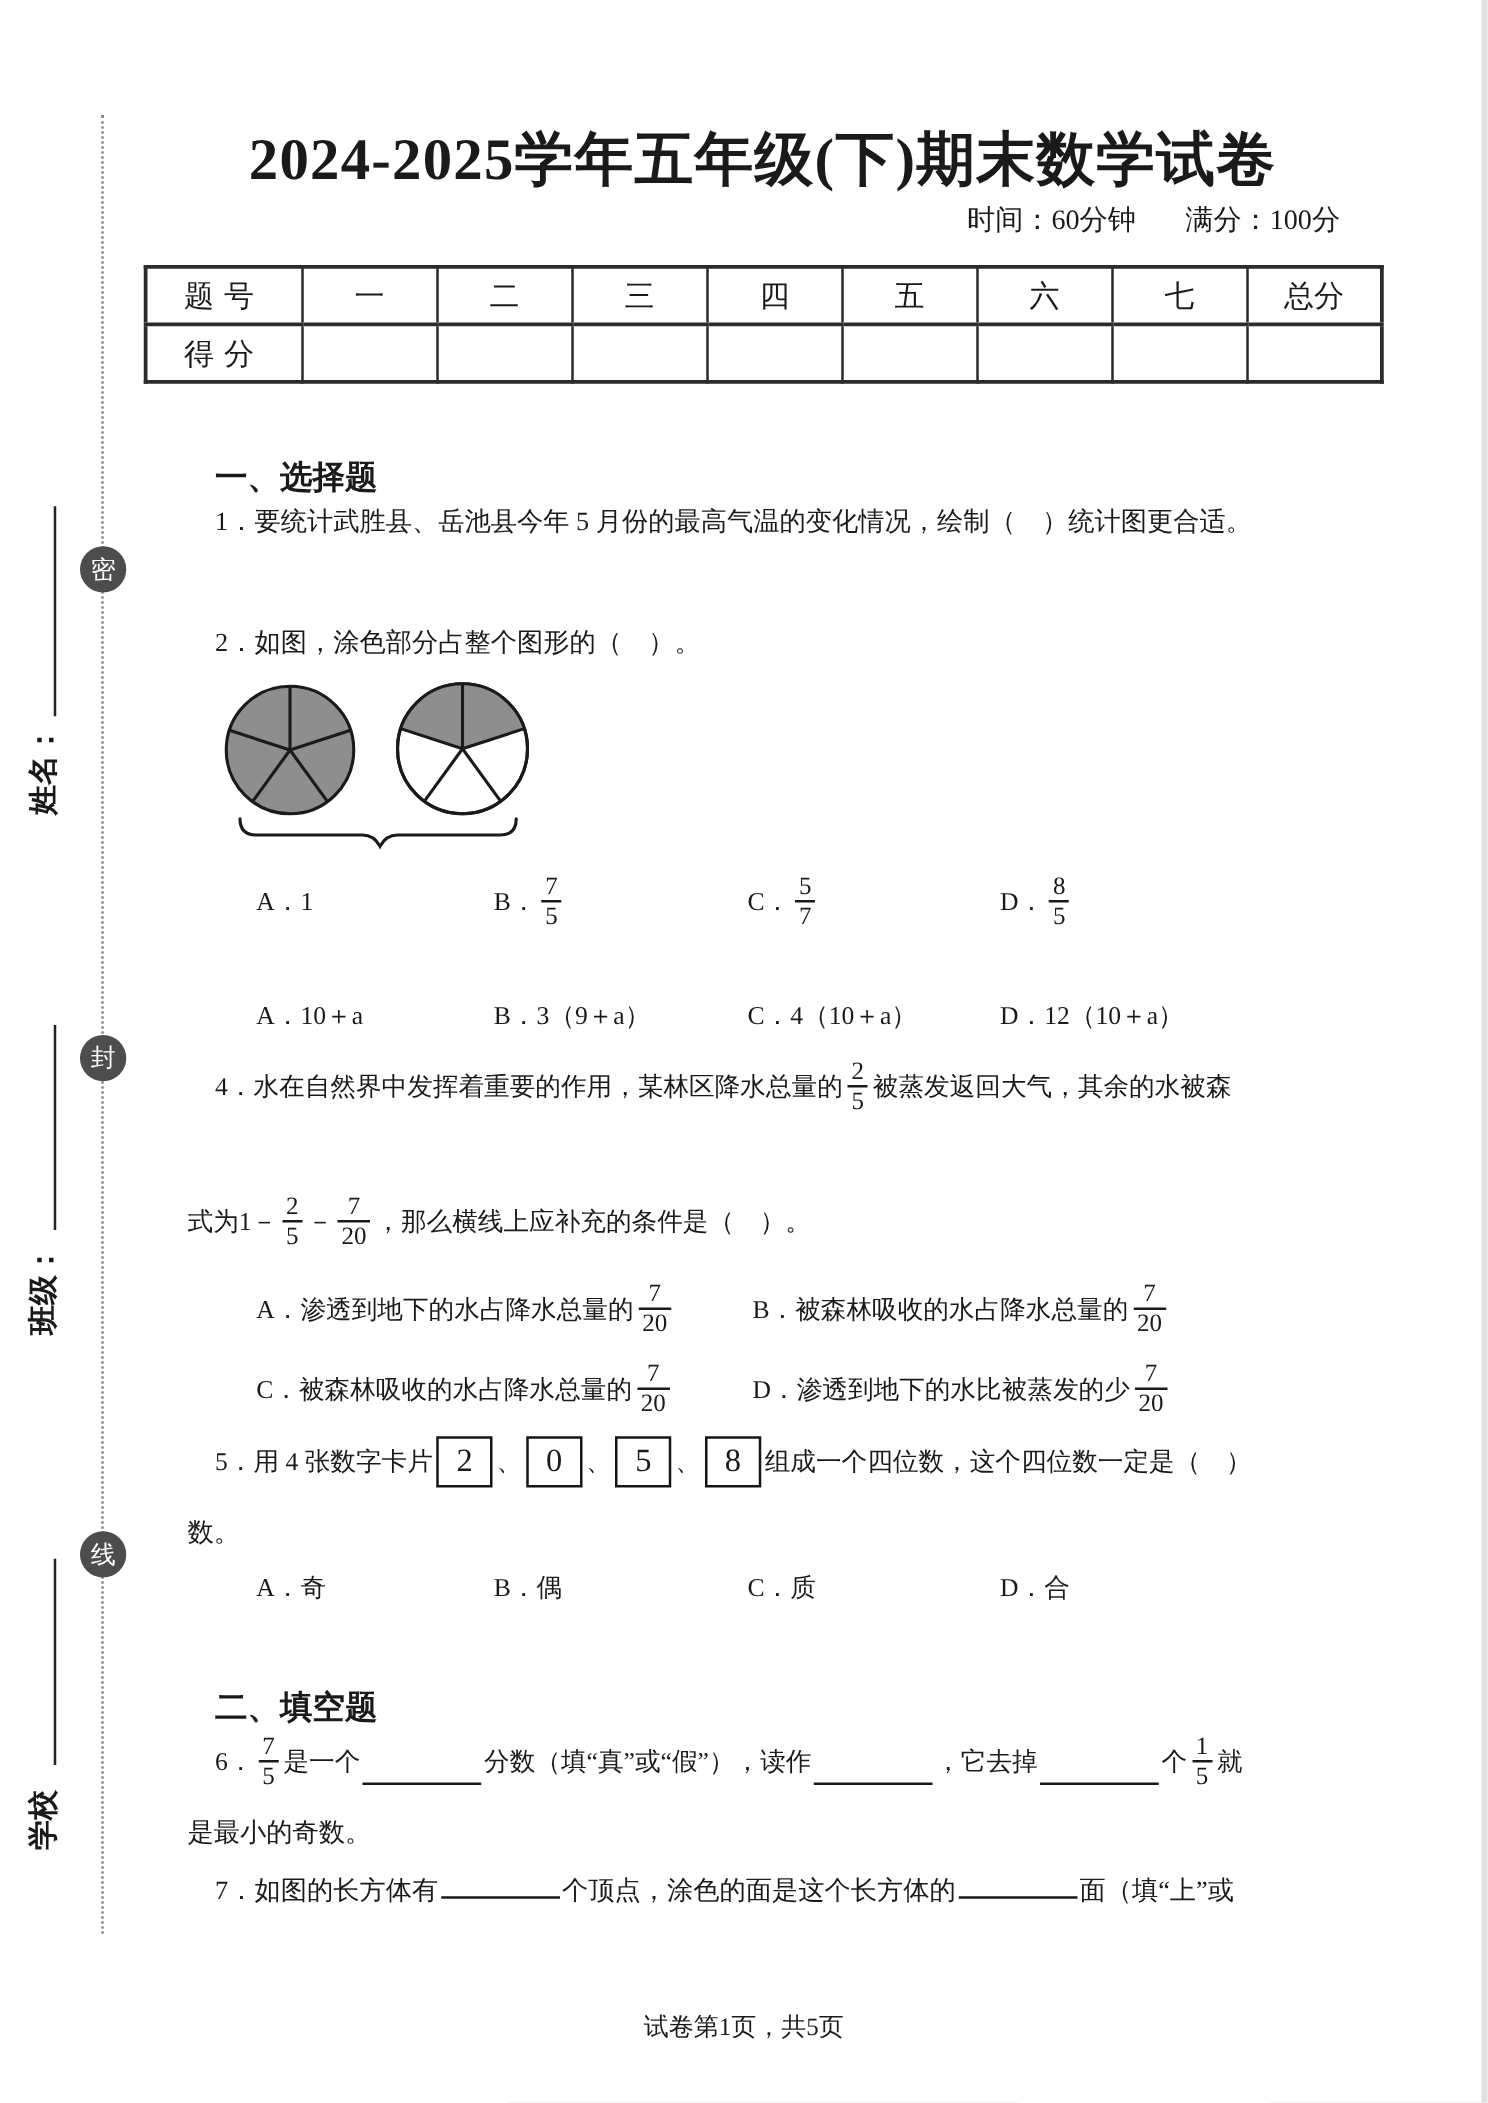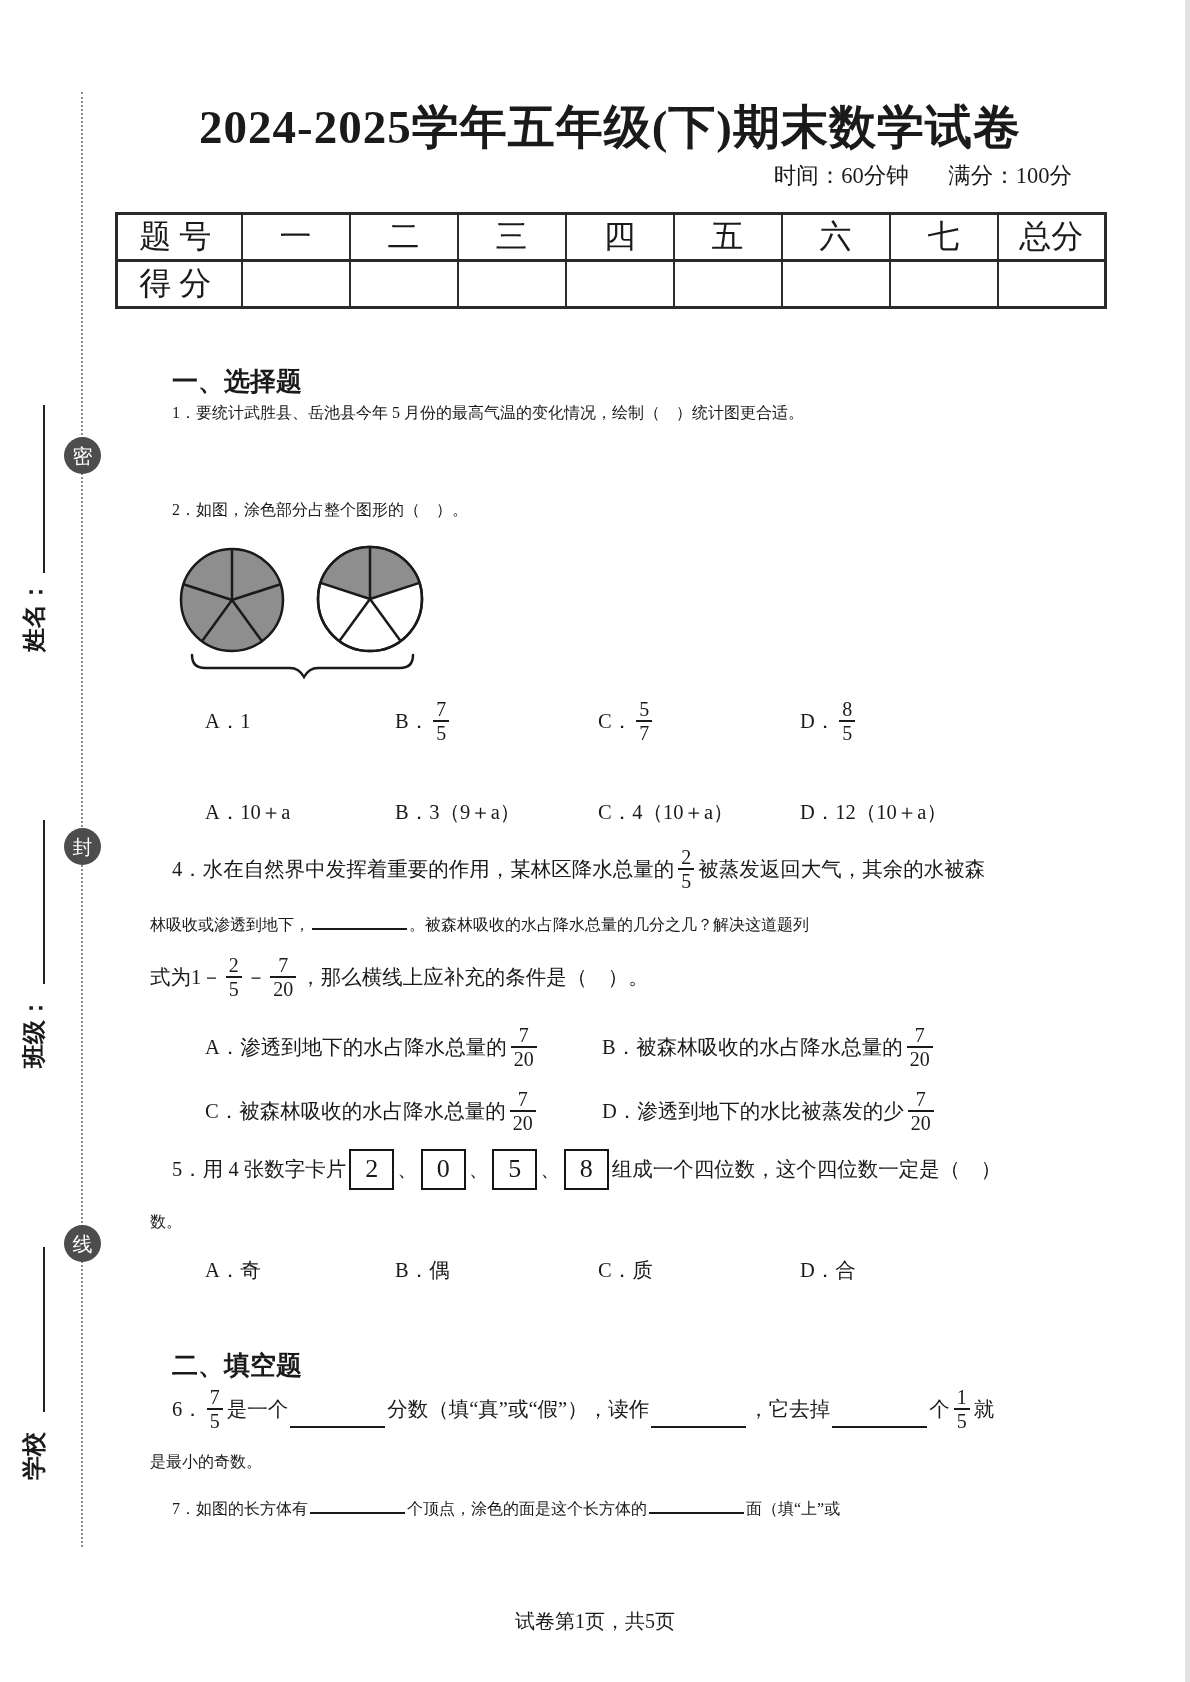--- a/index.html
+++ b/index.html
@@ -20,27 +20,27 @@
   .side-line{position:absolute;left:43px;width:0;border-left:2.5px solid #222;}
   .edge-strip{position:absolute;right:0;top:0;width:5px;height:1682px;background:#cfcfcf;opacity:.6;}
   
   .title{position:absolute;left:115px;top:96px;width:990px;text-align:center;
     font-size:47px;font-weight:bold;letter-spacing:1px;}
   .meta{position:absolute;right:118px;top:160px;font-size:22.5px;}
   .meta span{margin-left:34px;}
   
   table.score{position:absolute;left:115px;top:212px;border-collapse:collapse;
     table-layout:fixed;}
-  table.score td{border:2px solid #2b2b2b;text-align:center;font-size:32px;
+  table.score td{border:2px solid #2b2b2b;text-align:center;font-size:24px;
     padding:0;height:43px;font-family:Liberation Mono, monospace;}
   table.score tr.hdr td{border-bottom-width:3.5px;}
   table.score{border:3px solid #2b2b2b;}
   td.rowlab{letter-spacing:8px;}
   
-  .line{position:absolute;font-size:16px;white-space:nowrap;}
+  .line{position:absolute;font-size:21px;white-space:nowrap;}
   .heading{font-weight:bold;font-size:26px;}
   .row{position:absolute;left:0;top:0;width:1190px;}
   .opt{position:absolute;top:0;font-size:20.5px;white-space:nowrap;}
   .opt.flexopt{display:flex;align-items:center;height:100%;}
   .oA{left:205px;} .oB{left:395px;} .oC{left:598px;} .oD{left:800px;}
   .oB4{left:602px;}
   .flexline{position:absolute;display:flex;align-items:center;font-size:20.5px;white-space:nowrap;}
   .frac{display:inline-flex;flex-direction:column;align-items:center;line-height:1.12;
     margin:0 4px;font-size:20px;}
   .frac .fd{border-top:2px solid #1a1a1a;padding:0 3px;}
@@ -180,23 +180,20 @@
   </div>
 
   <div class="flexline" style="left:172px;top:840px;height:58px;">
     <span>4．水在自然界中发挥着重要的作用，某林区降水总量的</span>
     <span class="frac">
       <span class="fn">2</span>
         <span class="fd">5</span>
     </span>
     <span>被蒸发返回大气，其余的水被森</span>
   </div>
-  <div class="line" style="left:150px;top:912px;">
-    <span>林吸收或渗透到地下，</span><span class="blank"></span><span>。被森林吸收的水占降水总量的几分之几？解决这道题列</span>
-  </div>
   <div class="flexline" style="left:150px;top:948px;height:58px;">
     <span>式为1－</span>
     <span class="frac">
       <span class="fn">2</span>
         <span class="fd">5</span>
     </span>
     <span>－</span>
     <span class="frac">
       <span class="fn">7</span>
         <span class="fd">20</span>

